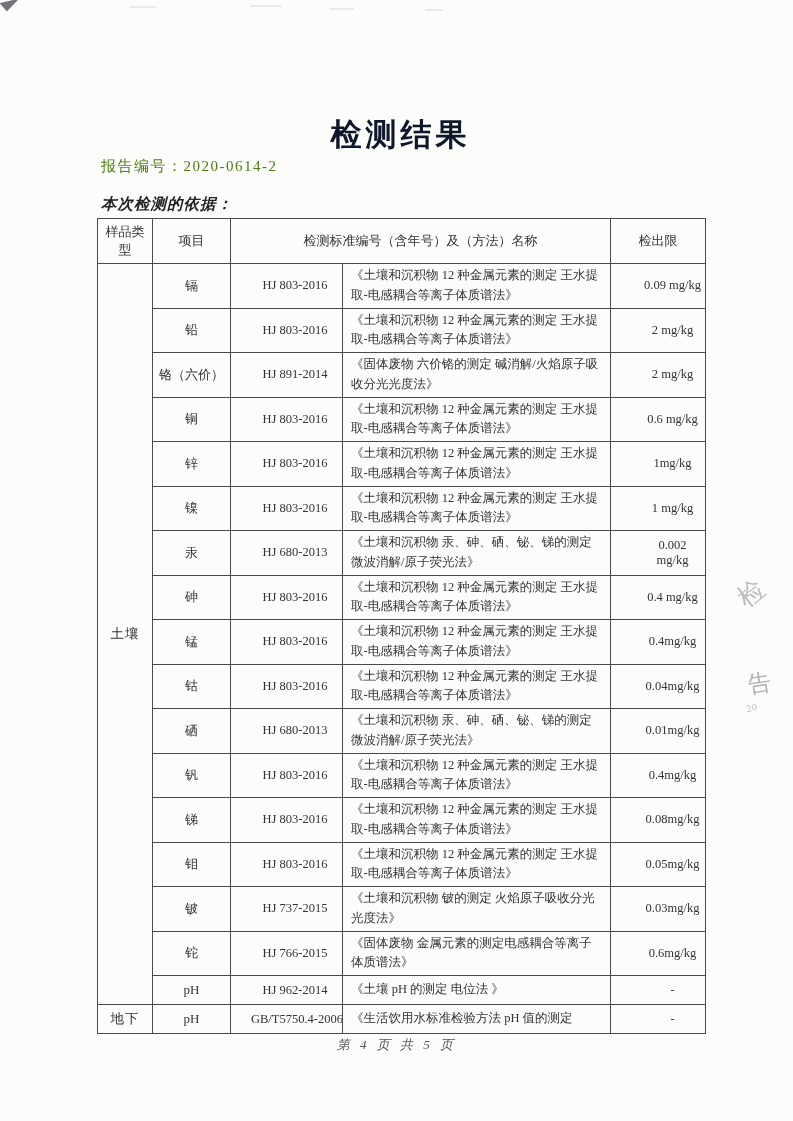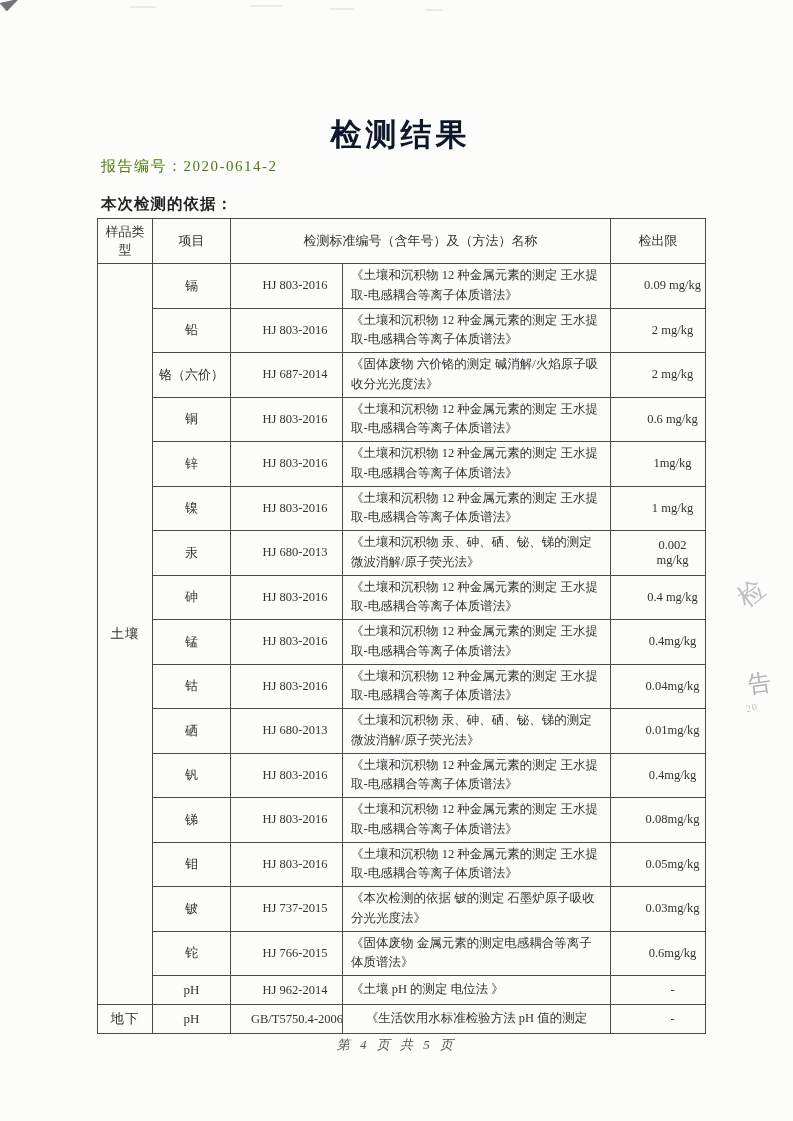--- a/index.html
+++ b/index.html
@@ -16,21 +16,21 @@
     text-align:center;
     font-size:31px; font-weight:600; letter-spacing:4px;
     color:#0f172a; margin:4px;
   }
   .report-line {
     position:absolute; top:157px; left:101px;
     font-size:15px; letter-spacing:1.5px; color:#4d7c0f;
   }
   .basis-heading {
     position:absolute; top:194px; left:101px;
-    font-size:15.5px; font-weight:bold; letter-spacing:1px; color:#222;
+    font-size:15.5px; font-weight:bold; letter-spacing:1px; color:#222;font-style:italic;
   }
   table.std-table {
     position:absolute; top:218px; left:97px;
     width:608px;
     border-collapse:collapse; table-layout:fixed;
     border:1.5px solid #3d3d3d;
   }
   .std-table th, .std-table td {
     border:1px solid #4a4a4a;
     font-size:13px; font-weight:normal;
@@ -38,21 +38,21 @@
     padding:1px 3px; color:#333;
     overflow:hidden;
   }
   .std-table thead tr { height:45px; }
   .std-table tr.normal { height:42.5px; }
   .std-table tr.single { height:29px; }
   td.method-cell {
     text-align:left; padding:2px 8px;
     font-size:12.5px; line-height:1.58;
   }
-  td.method-cell.center { text-align:center; }
+  td.method-cell.center { text-align:left; }
   td.standard-cell { white-space:nowrap; font-size:12.5px;padding-left:20px; }
   td.sample-cell { font-size:13.5px; letter-spacing:1px; }
   td.limit-cell { font-size:12.5px;padding-left:32px; }
   .page-footer {
     position:absolute; top:1036px; left:0; width:100%;
     text-align:center;
     font-size:13px; letter-spacing:3.5px; color:#555;font-style:italic;
   }
   
   .smudge { position:absolute; background:#9a9a9a; opacity:0.18; border-radius:2px; }
@@ -120,21 +120,21 @@
           <td class="limit-cell">0.09 mg/kg</td>
         </tr>
         <tr class="normal">
           <td class="item-cell">铅</td>
           <td class="standard-cell">HJ 803-2016</td>
           <td class="method-cell">《土壤和沉积物 12 种金属元素的测定 王水提取-电感耦合等离子体质谱法》</td>
           <td class="limit-cell">2 mg/kg</td>
         </tr>
         <tr class="normal">
           <td class="item-cell">铬（六价）</td>
-          <td class="standard-cell">HJ 687-2014</td>
+          <td class="standard-cell">HJ 891-2014</td>
           <td class="method-cell">《固体废物 六价铬的测定 碱消解/火焰原子吸收分光光度法》</td>
           <td class="limit-cell">2 mg/kg</td>
         </tr>
         <tr class="normal">
           <td class="item-cell">铜</td>
           <td class="standard-cell">HJ 803-2016</td>
           <td class="method-cell">《土壤和沉积物 12 种金属元素的测定 王水提取-电感耦合等离子体质谱法》</td>
           <td class="limit-cell">0.6 mg/kg</td>
         </tr>
         <tr class="normal">
@@ -193,21 +193,21 @@
         </tr>
         <tr class="normal">
           <td class="item-cell">钼</td>
           <td class="standard-cell">HJ 803-2016</td>
           <td class="method-cell">《土壤和沉积物 12 种金属元素的测定 王水提取-电感耦合等离子体质谱法》</td>
           <td class="limit-cell">0.05mg/kg</td>
         </tr>
         <tr class="normal">
           <td class="item-cell">铍</td>
           <td class="standard-cell">HJ 737-2015</td>
-          <td class="method-cell">《本次检测的依据 铍的测定 石墨炉原子吸收分光光度法》</td>
+          <td class="method-cell">《土壤和沉积物 铍的测定 火焰原子吸收分光光度法》</td>
           <td class="limit-cell">0.03mg/kg</td>
         </tr>
         <tr class="normal">
           <td class="item-cell">铊</td>
           <td class="standard-cell">HJ 766-2015</td>
           <td class="method-cell">《固体废物 金属元素的测定电感耦合等离子体质谱法》</td>
           <td class="limit-cell">0.6mg/kg</td>
         </tr>
         <tr class="single">
           <td class="item-cell">pH</td>

